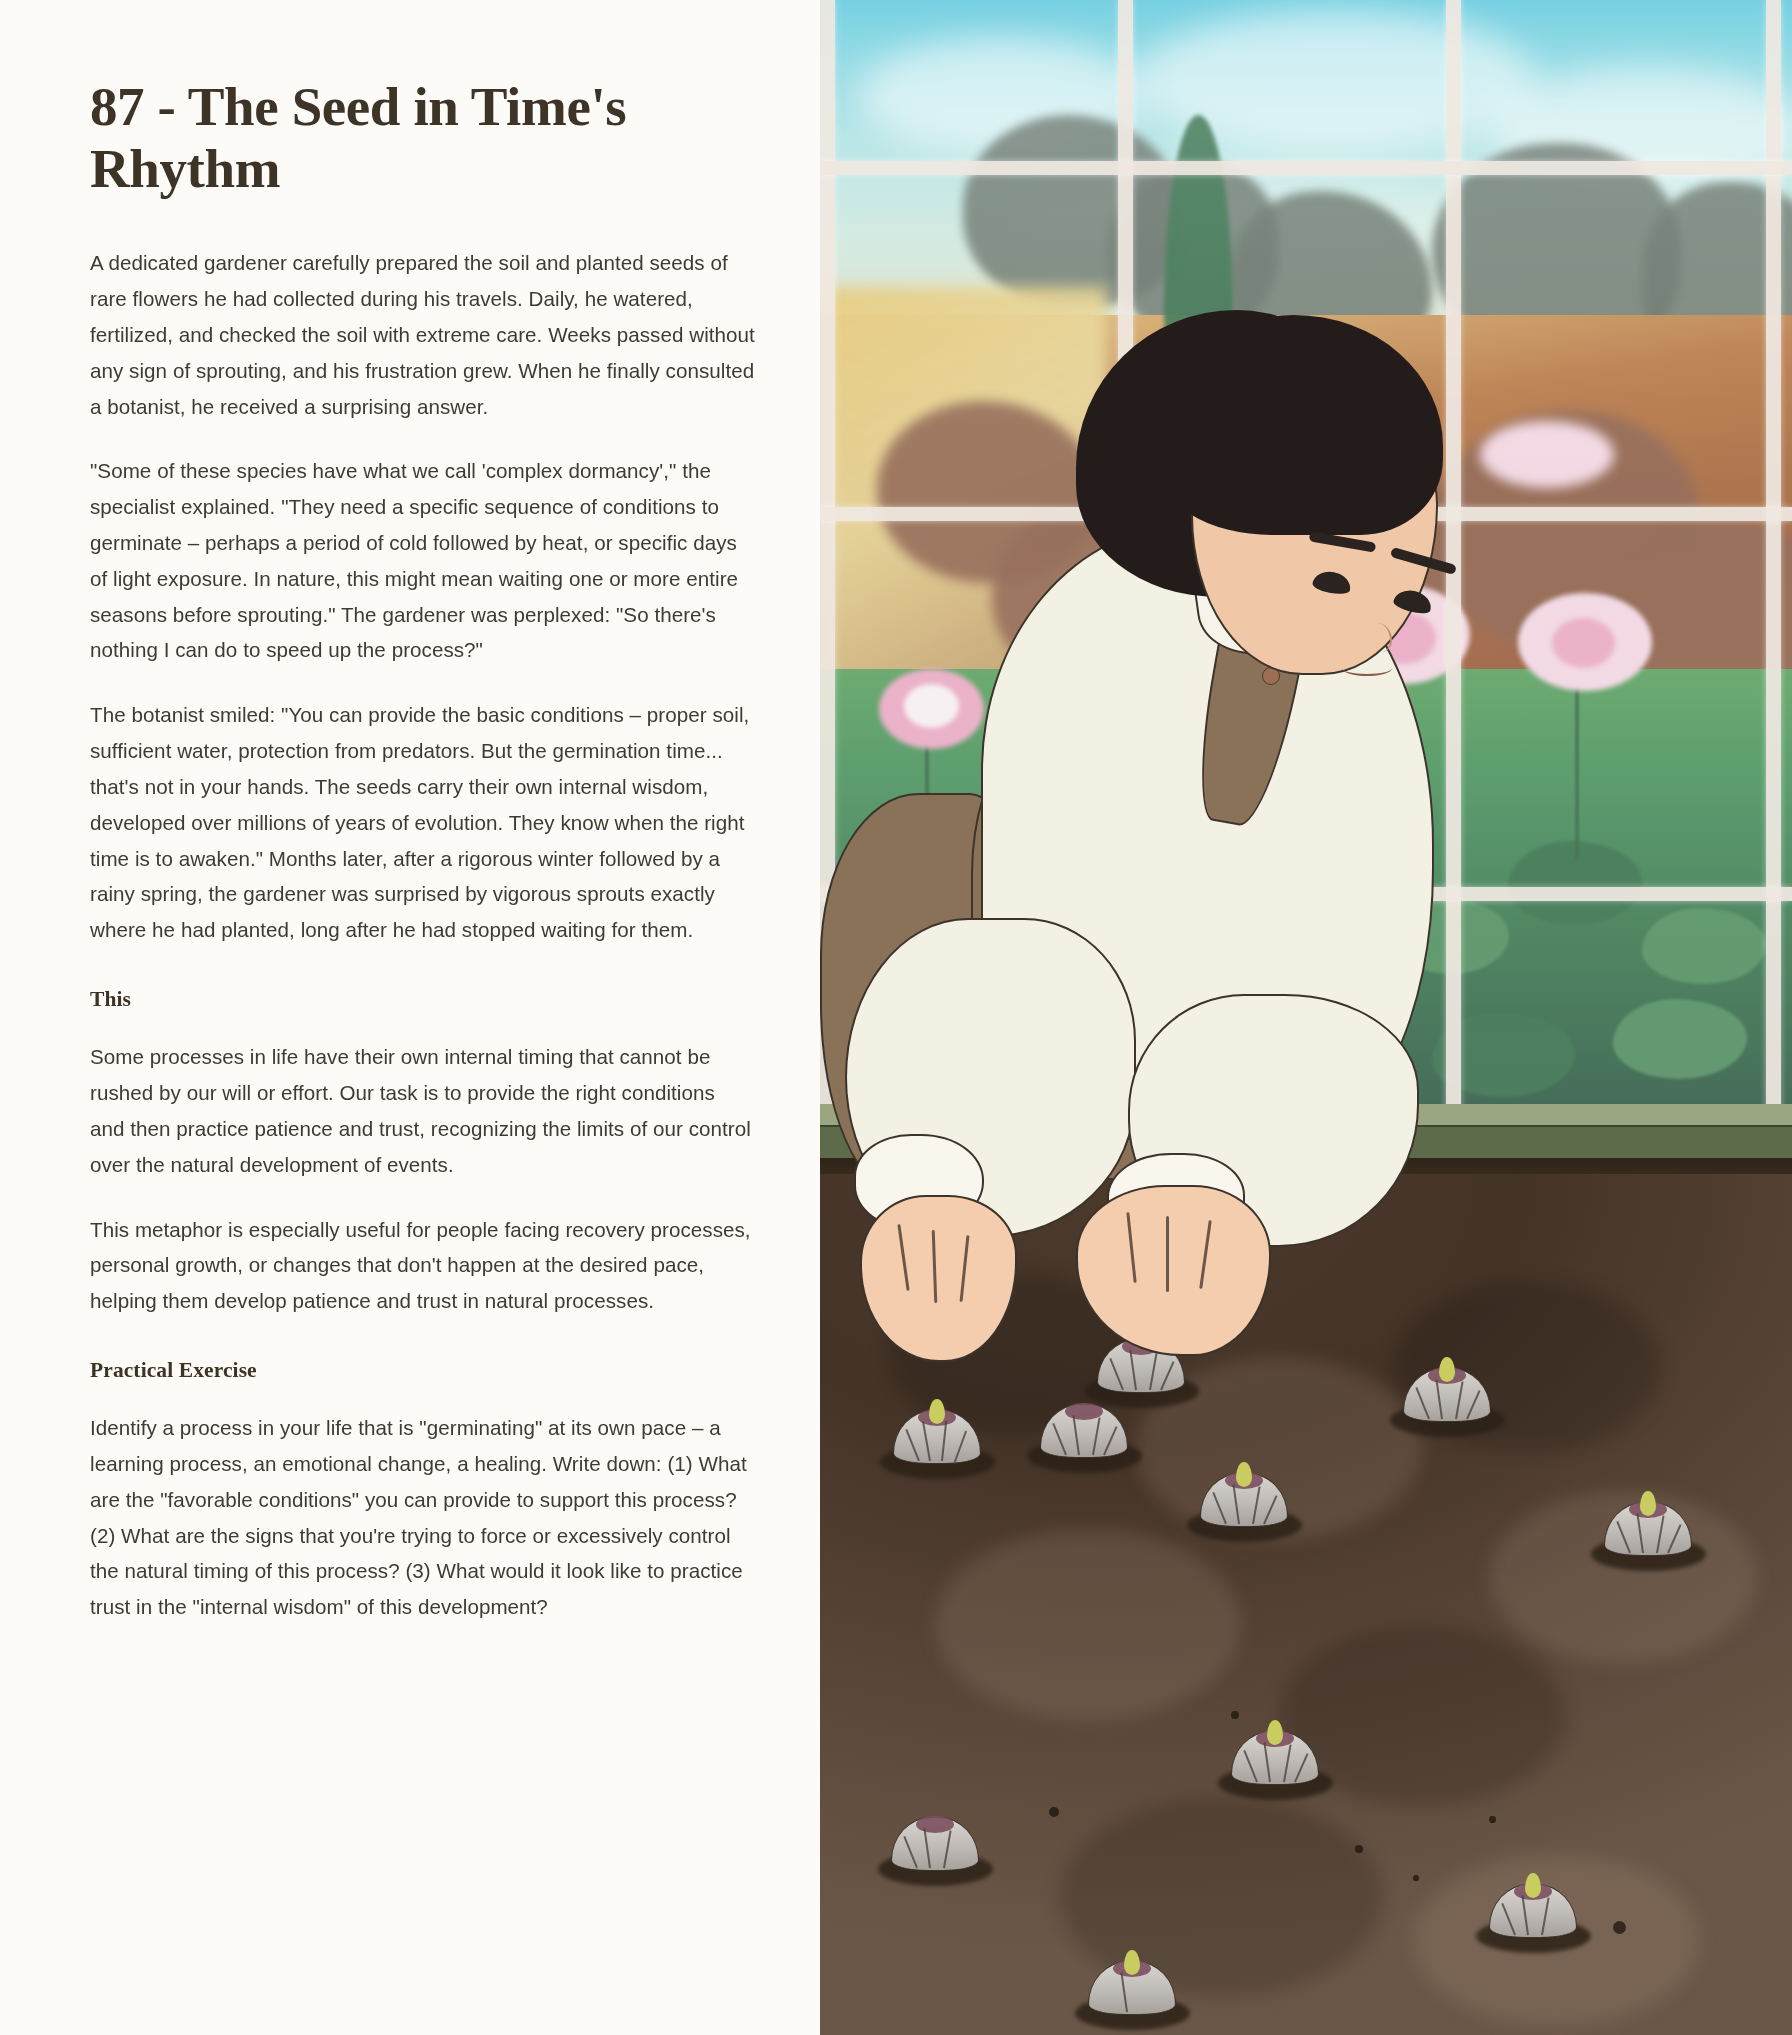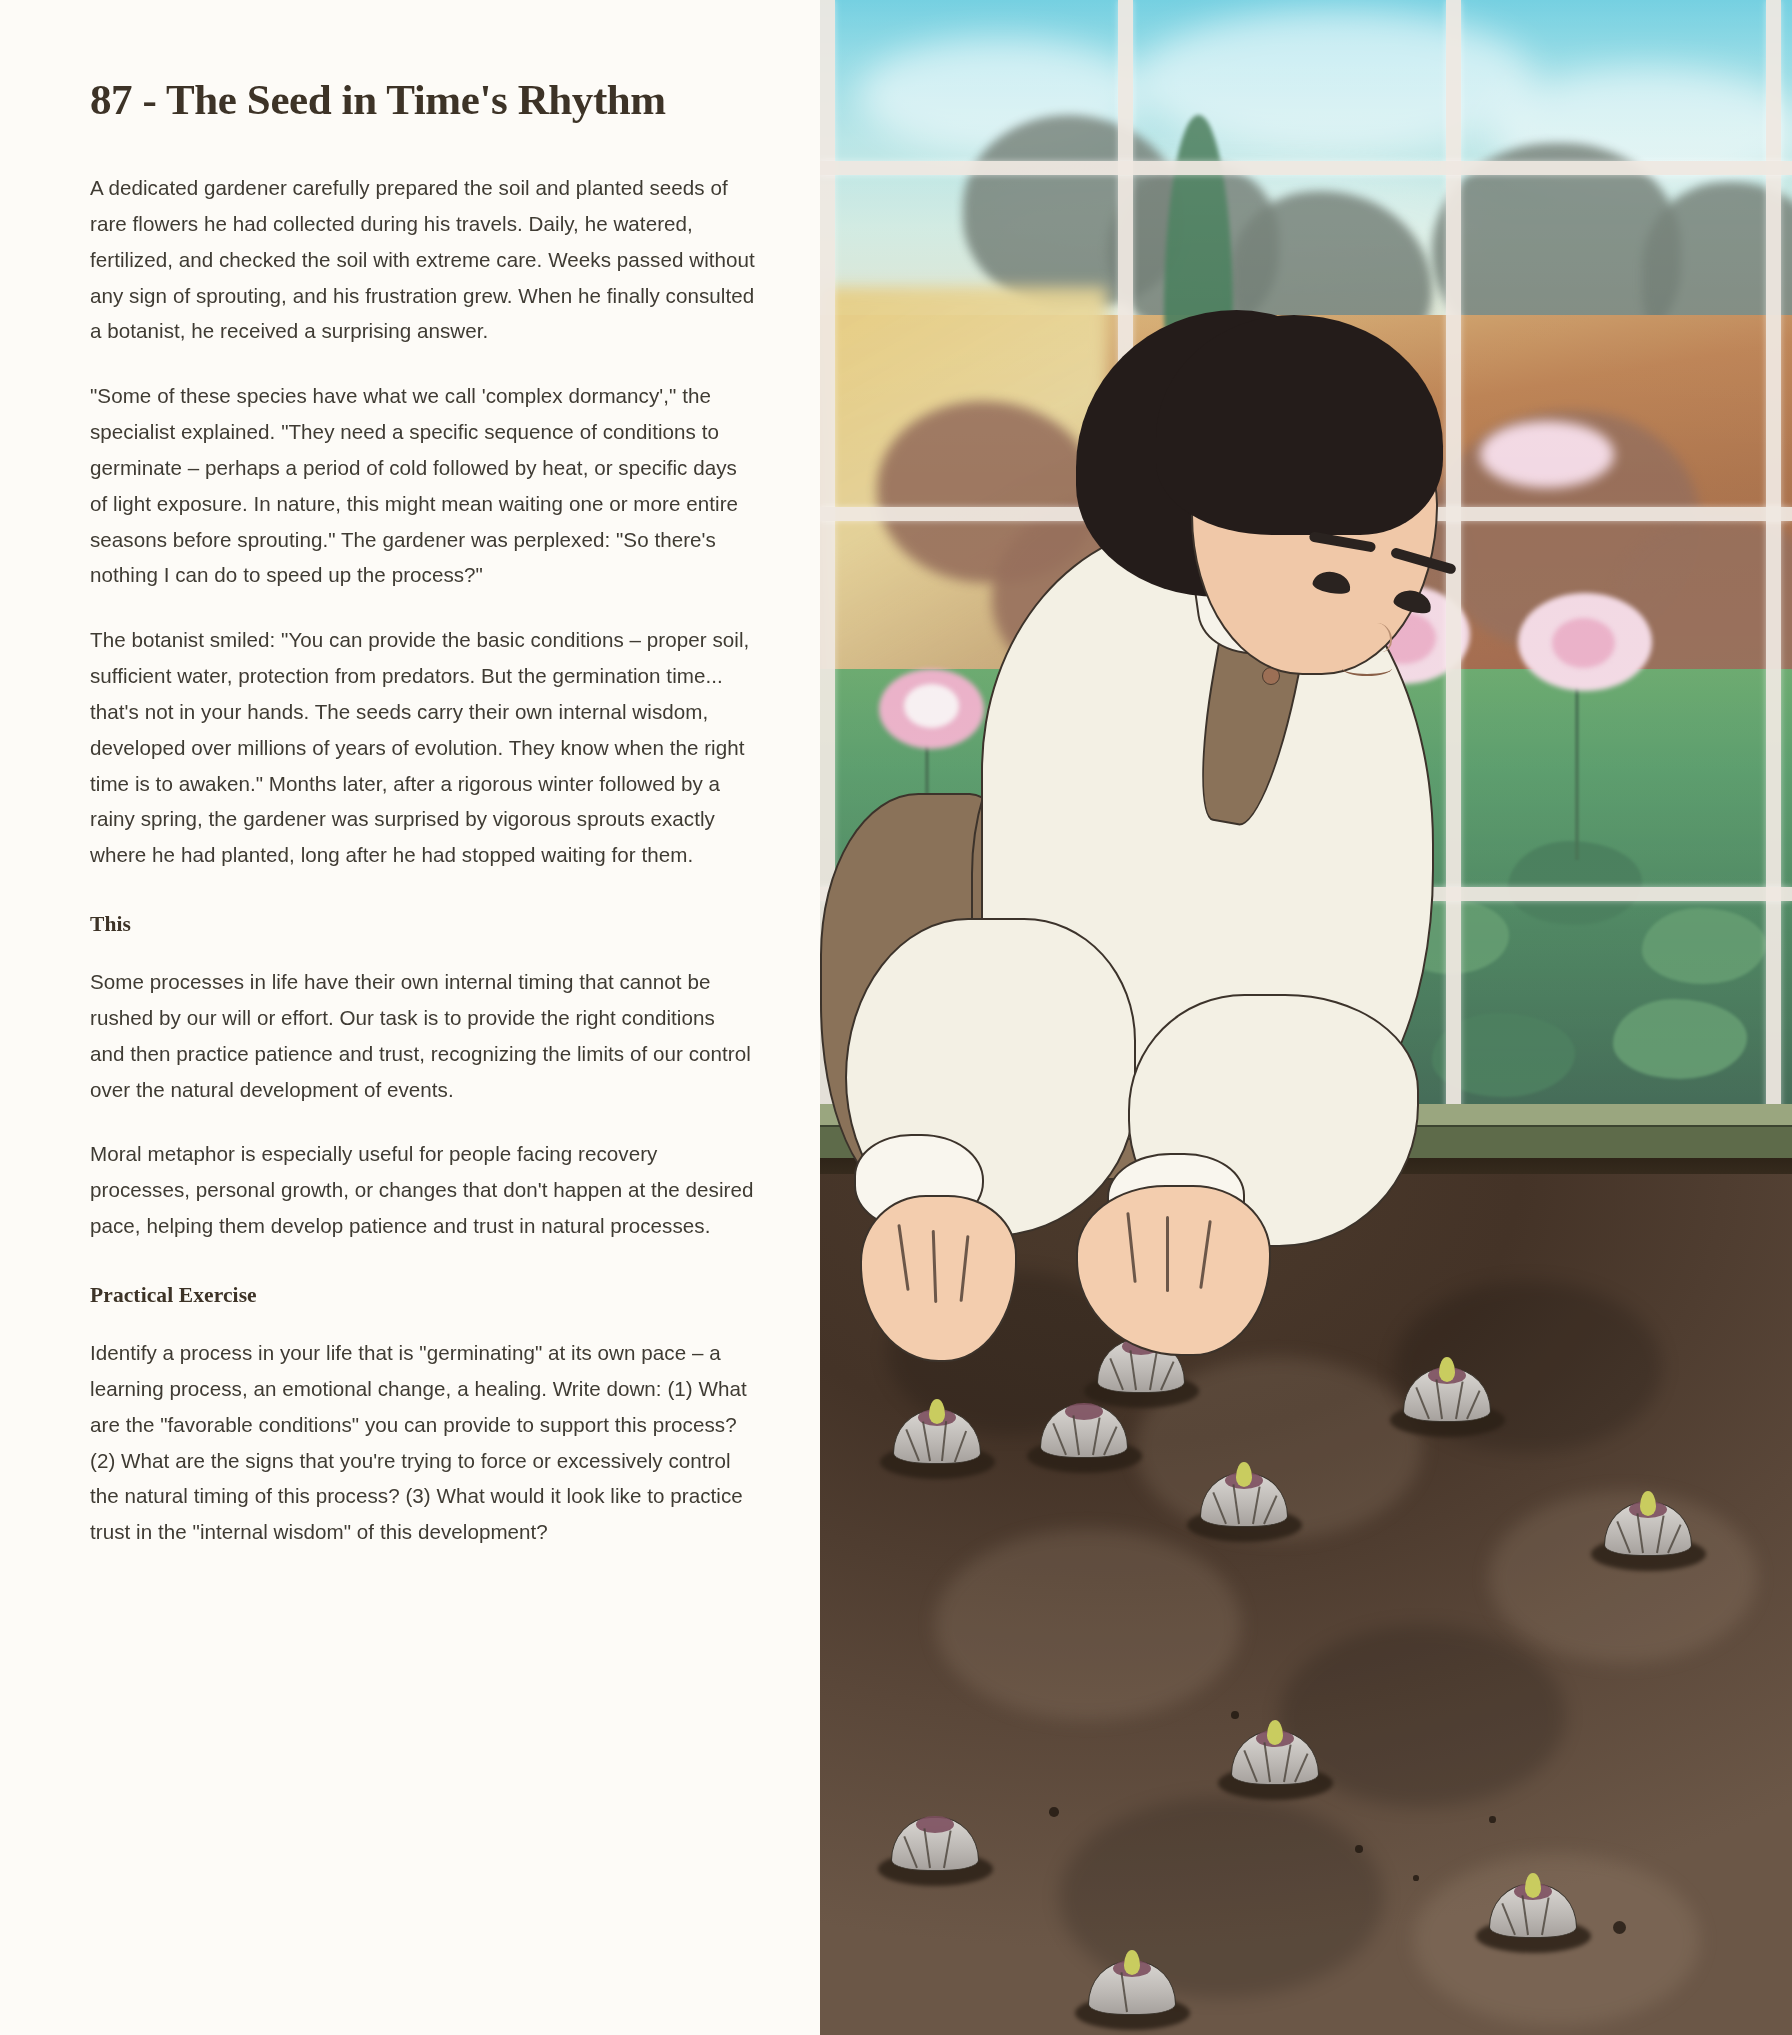--- a/index.html
+++ b/index.html
@@ -23,21 +23,21 @@
   
   .text-col {
     width: 820px;
     box-sizing: border-box;
     padding: 55px 65px 38px 90px;
     background: #fdfbf7;
   }
   .doc-title {
     font-family: "Liberation Serif", serif;
     font-weight: bold;
-    font-size: 43px;
+    font-size: 55px;
     line-height: 1.12;
     letter-spacing: -0.4px;
     color: #3d3327;
     margin: 21px 0 46px 0;
   }
   .para {
     font-family: "Liberation Sans", sans-serif;
     font-size: 20.6px;
     line-height: 1.74;
     color: #3f3b33;
@@ -414,21 +414,21 @@
 
     <p class="para">"Some of these species have what we call 'complex dormancy'," the specialist explained. "They need a specific sequence of conditions to germinate – perhaps a period of cold followed by heat, or specific days of light exposure. In nature, this might mean waiting one or more entire seasons before sprouting." The gardener was perplexed: "So there's nothing I can do to speed up the process?"</p>
 
     <p class="para">The botanist smiled: "You can provide the basic conditions – proper soil, sufficient water, protection from predators. But the germination time... that's not in your hands. The seeds carry their own internal wisdom, developed over millions of years of evolution. They know when the right time is to awaken." Months later, after a rigorous winter followed by a rainy spring, the gardener was surprised by vigorous sprouts exactly where he had planted, long after he had stopped waiting for them.</p>
 
     <h2 class="section-head">This</h2>
 
     <p class="para">Some processes in life have their own internal timing that cannot be rushed by our will or effort. Our task is to provide the right conditions and then practice patience and trust, recognizing the limits of our control over the natural development of events.</p>
 
 
-    <p class="para">Moral metaphor is especially useful for people facing recovery processes, personal growth, or changes that don't happen at the desired pace, helping them develop patience and trust in natural processes.</p>
+    <p class="para">This metaphor is especially useful for people facing recovery processes, personal growth, or changes that don't happen at the desired pace, helping them develop patience and trust in natural processes.</p>
 
     <h2 class="section-head">Practical Exercise</h2>
 
     <p class="para">Identify a process in your life that is "germinating" at its own pace – a learning process, an emotional change, a healing. Write down: (1) What are the "favorable conditions" you can provide to support this process? (2) What are the signs that you're trying to force or excessively control the natural timing of this process? (3) What would it look like to practice trust in the "internal wisdom" of this development?</p>
   </div>
 
   <div class="illus-col">
     <div class="illus">
 
       <div class="sky"></div>

